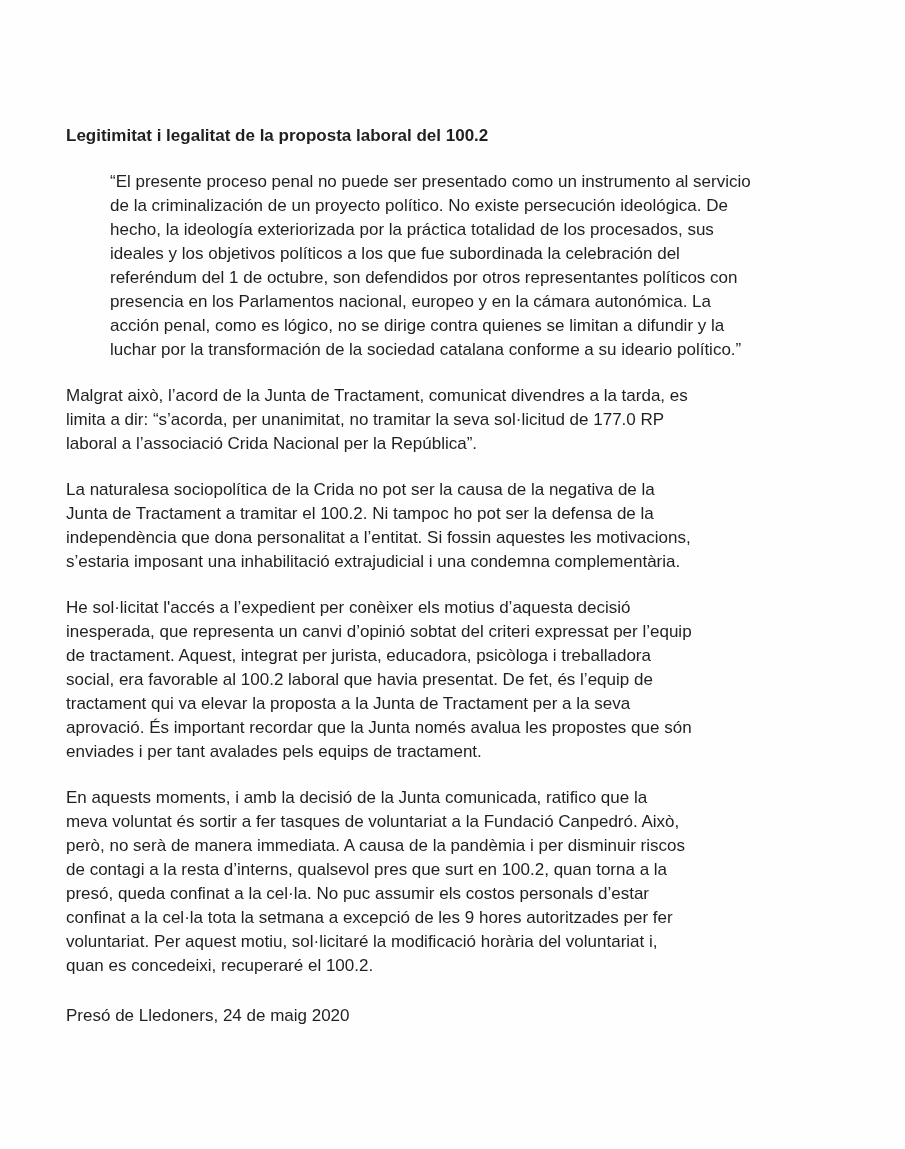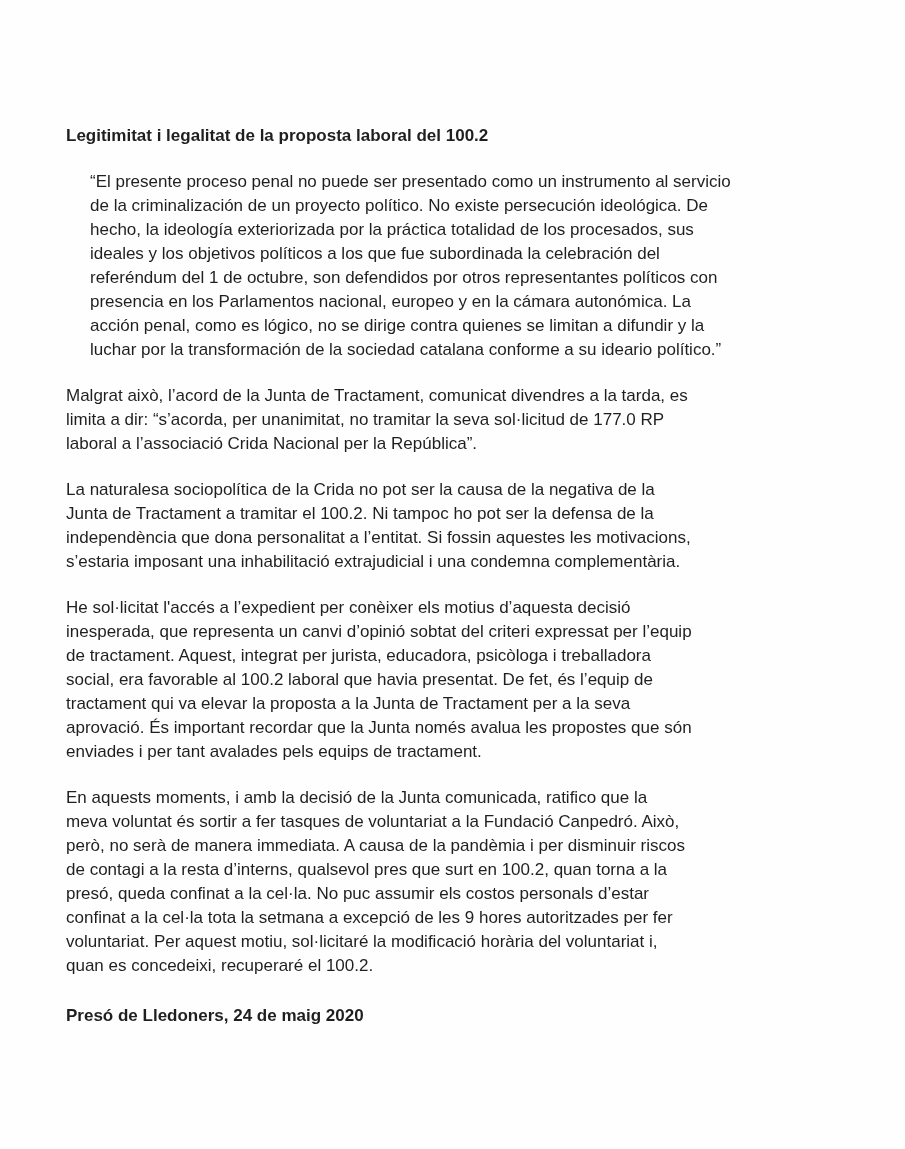--- a/index.html
+++ b/index.html
@@ -24,27 +24,26 @@
     font-size: 17px;
     font-weight: bold;
     margin: 0 0 22px 0;
     white-space: pre-line;
   }
   .para {
     margin: 0 0 22px 0;
     white-space: pre-line;
   }
   .para.quote {
-    margin-left: 24px;
+    margin-left: 44px;
     margin-right: -10px;
   }
   .para.signature {
     margin-top: 26px;
     margin-bottom: 16px;
-    font-weight: bold;
   }
 </style>
 </head>
 <body>
 
 <div class="page">
   <h1 class="doc-title">Legitimitat i legalitat de la proposta laboral del 100.2</h1>
 
 
   <p class="para quote">“El presente proceso penal no puede ser presentado como un instrumento al servicio

